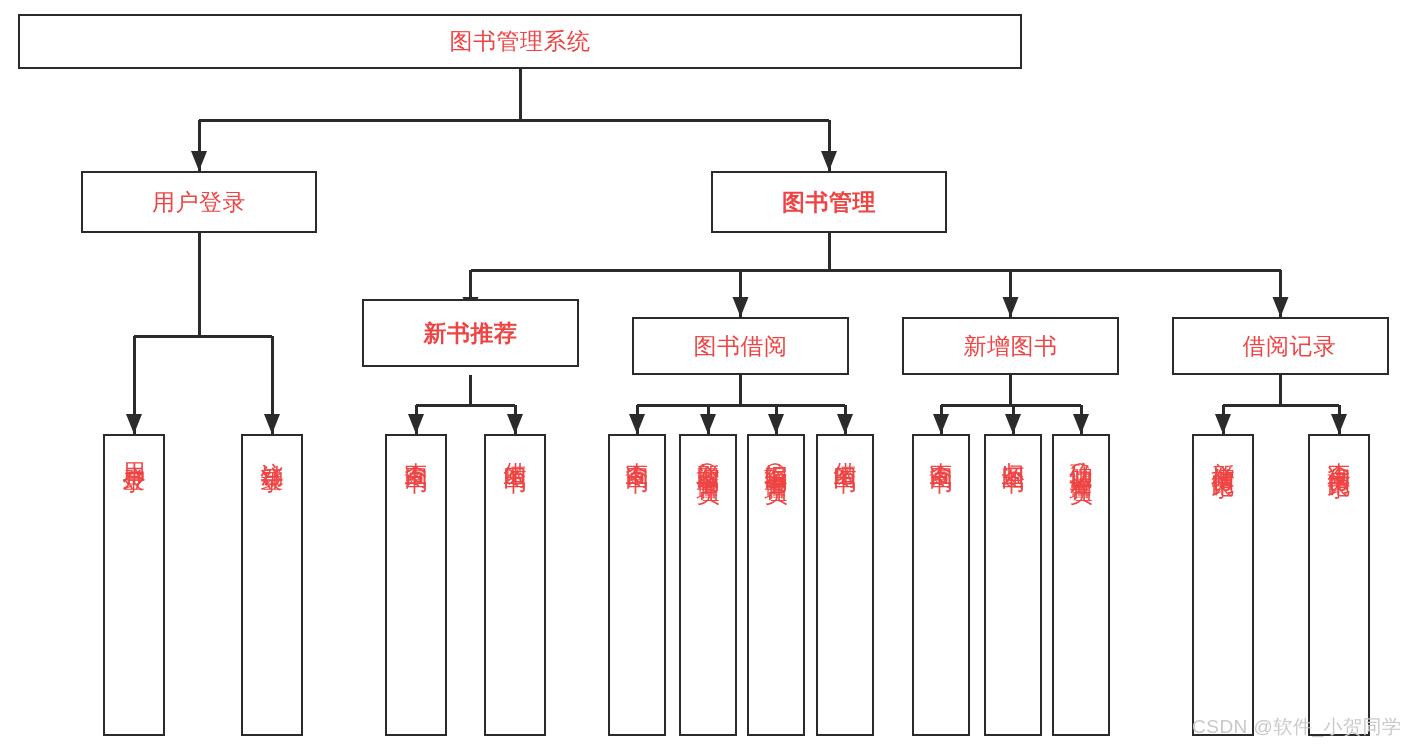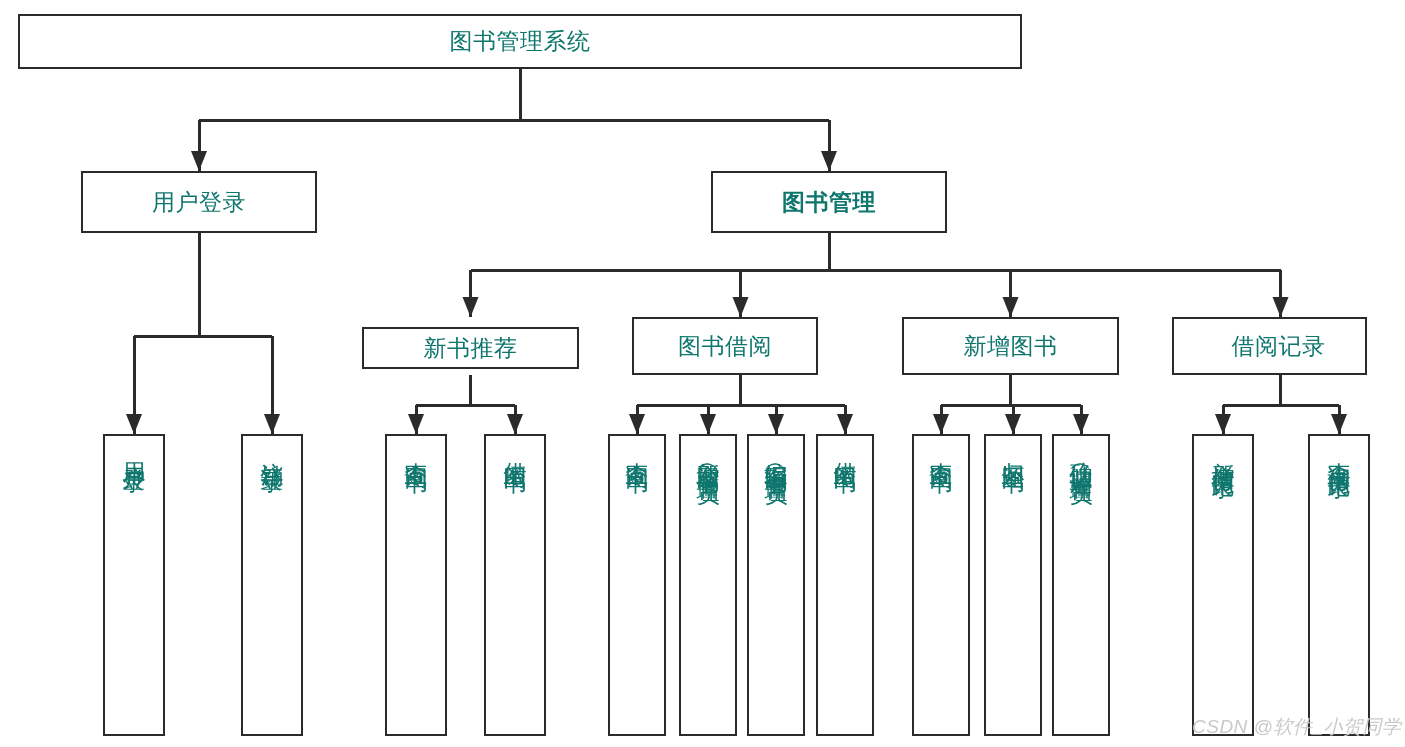--- a/index.html
+++ b/index.html
@@ -26,21 +26,21 @@
     pointer-events: none;
   }
   .node {
     position: absolute;
     box-sizing: border-box;
     background: #ffffff;
     border: 2px solid #2b2b2b;
     display: flex;
     align-items: center;
     justify-content: center;
-    color: #0f766e;
+    color: #ef4444;
   }
   .node .label {
     display: block;
     text-align: center;
     line-height: 1.16;
     letter-spacing: 0.5px;
     white-space: pre;
   }
   .node.horiz .label {
     writing-mode: horizontal-tb;
@@ -60,21 +60,20 @@
     font-size: 23px;
     line-height: 1.0;
     letter-spacing: 3px;
   }
   .watermark {
     position: absolute;
     font-size: 19px;
     color: #c9c9c9;
     white-space: nowrap;
     letter-spacing: 0.5px;
-    font-style: italic;
   }
 </style>
 </head>
 <body>
 
 <div id="canvas">
   <svg id="wires" width="1405" height="747" viewBox="0 0 1405 747" xmlns="http://www.w3.org/2000/svg">
       <line x1="520" y1="69" x2="520" y2="120" stroke="#2b2b2b" stroke-width="3" shape-rendering="crispEdges"></line>
       <line x1="199" y1="120" x2="829" y2="120" stroke="#2b2b2b" stroke-width="3" shape-rendering="crispEdges"></line>
       <line x1="199" y1="120" x2="199" y2="171" stroke="#2b2b2b" stroke-width="3" shape-rendering="crispEdges"></line>
@@ -131,30 +130,30 @@
   <div id="nodes">
       <div class="node horiz root" style="left: 18px; top: 14px; width: 1004px; height: 55px;">
         <span class="label">图书管理系统</span>
       </div>
       <div class="node horiz" style="left: 81px; top: 171px; width: 236px; height: 62px;">
         <span class="label">用户登录</span>
       </div>
       <div class="node horiz" style="left: 711px; top: 171px; width: 236px; height: 62px; font-weight: bold;">
         <span class="label">图书管理</span>
       </div>
-      <div class="node horiz" style="left: 362px; top: 327px; width: 217px; height: 42px;">
+      <div class="node horiz" style="left: 362px; top: 299px; width: 217px; height: 68px; font-weight: bold;">
         <span class="label">新书推荐</span>
       </div>
-      <div class="node horiz" style="left: 632px; top: 317px; width: 186px; height: 58px;">
+      <div class="node horiz" style="left: 632px; top: 317px; width: 217px; height: 58px;">
         <span class="label">图书借阅</span>
       </div>
       <div class="node horiz" style="left: 902px; top: 317px; width: 217px; height: 58px;">
         <span class="label">新增图书</span>
       </div>
-      <div class="node horiz" style="left: 1172px; top: 317px; width: 195px; height: 58px; padding-left: 18px;">
+      <div class="node horiz" style="left: 1172px; top: 317px; width: 217px; height: 58px; padding-left: 18px;">
         <span class="label">借阅记录</span>
       </div>
       <div class="node vert" style="left: 103px; top: 434px; width: 62px; height: 302px;">
         <span class="label">用户登录</span>
       </div>
       <div class="node vert" style="left: 241px; top: 434px; width: 62px; height: 302px;">
         <span class="label">注销登录</span>
       </div>
       <div class="node vert" style="left: 385px; top: 434px; width: 62px; height: 302px;">
         <span class="label">查询图书</span>

